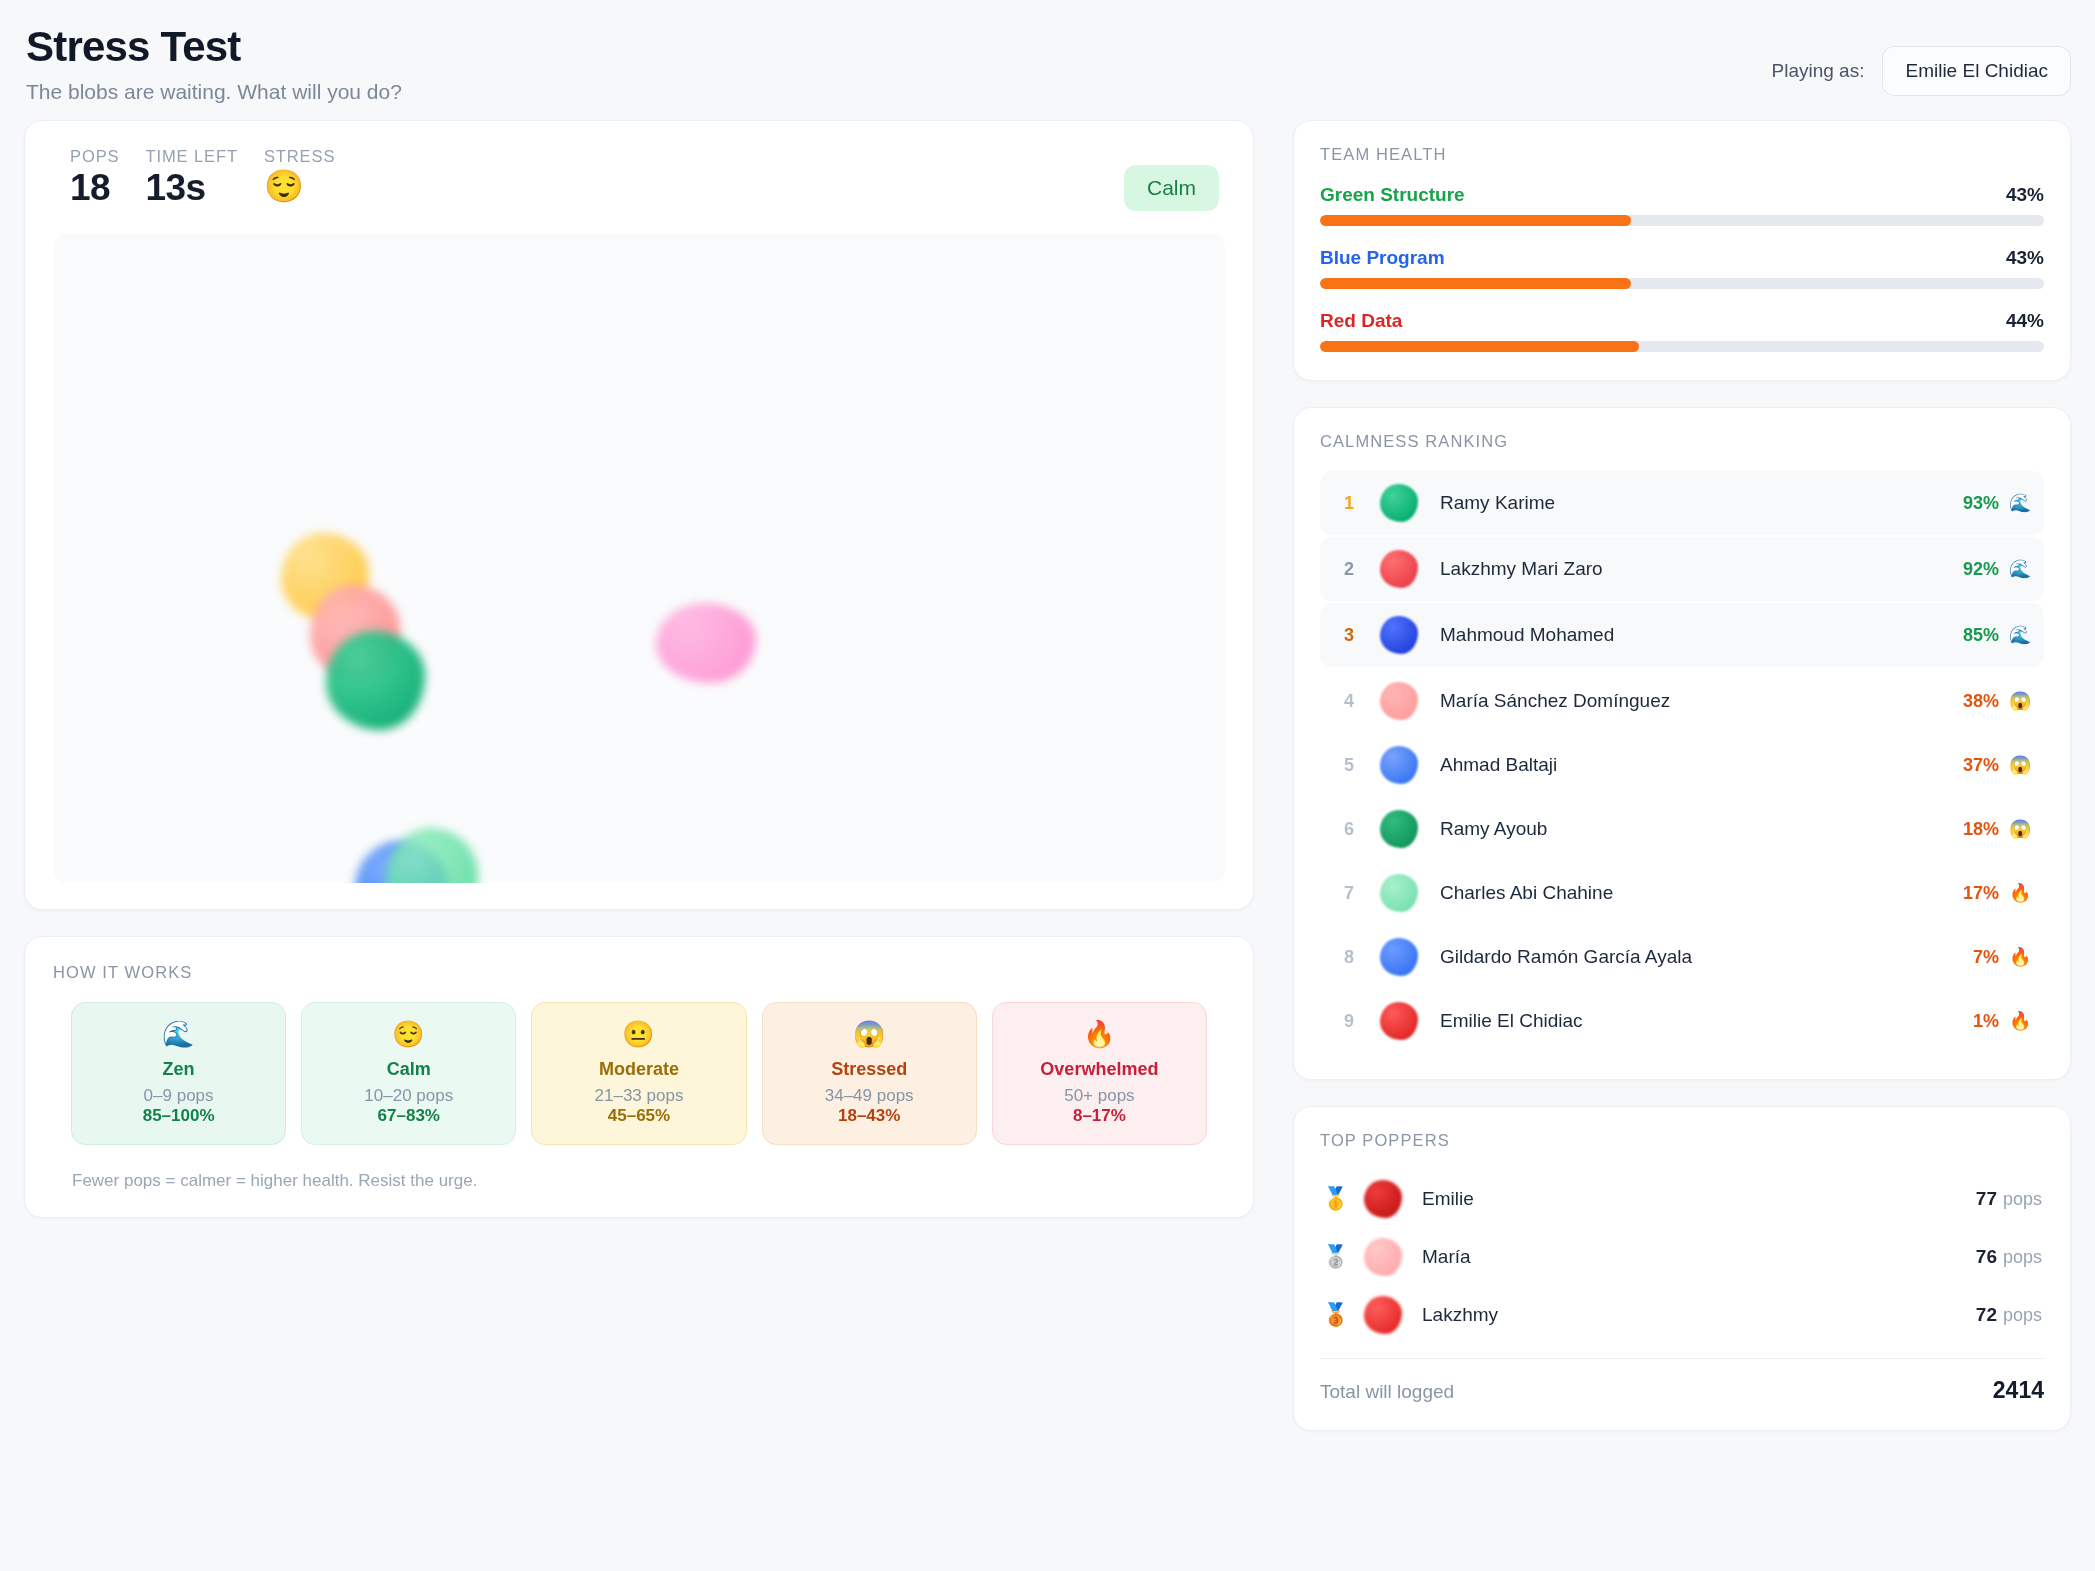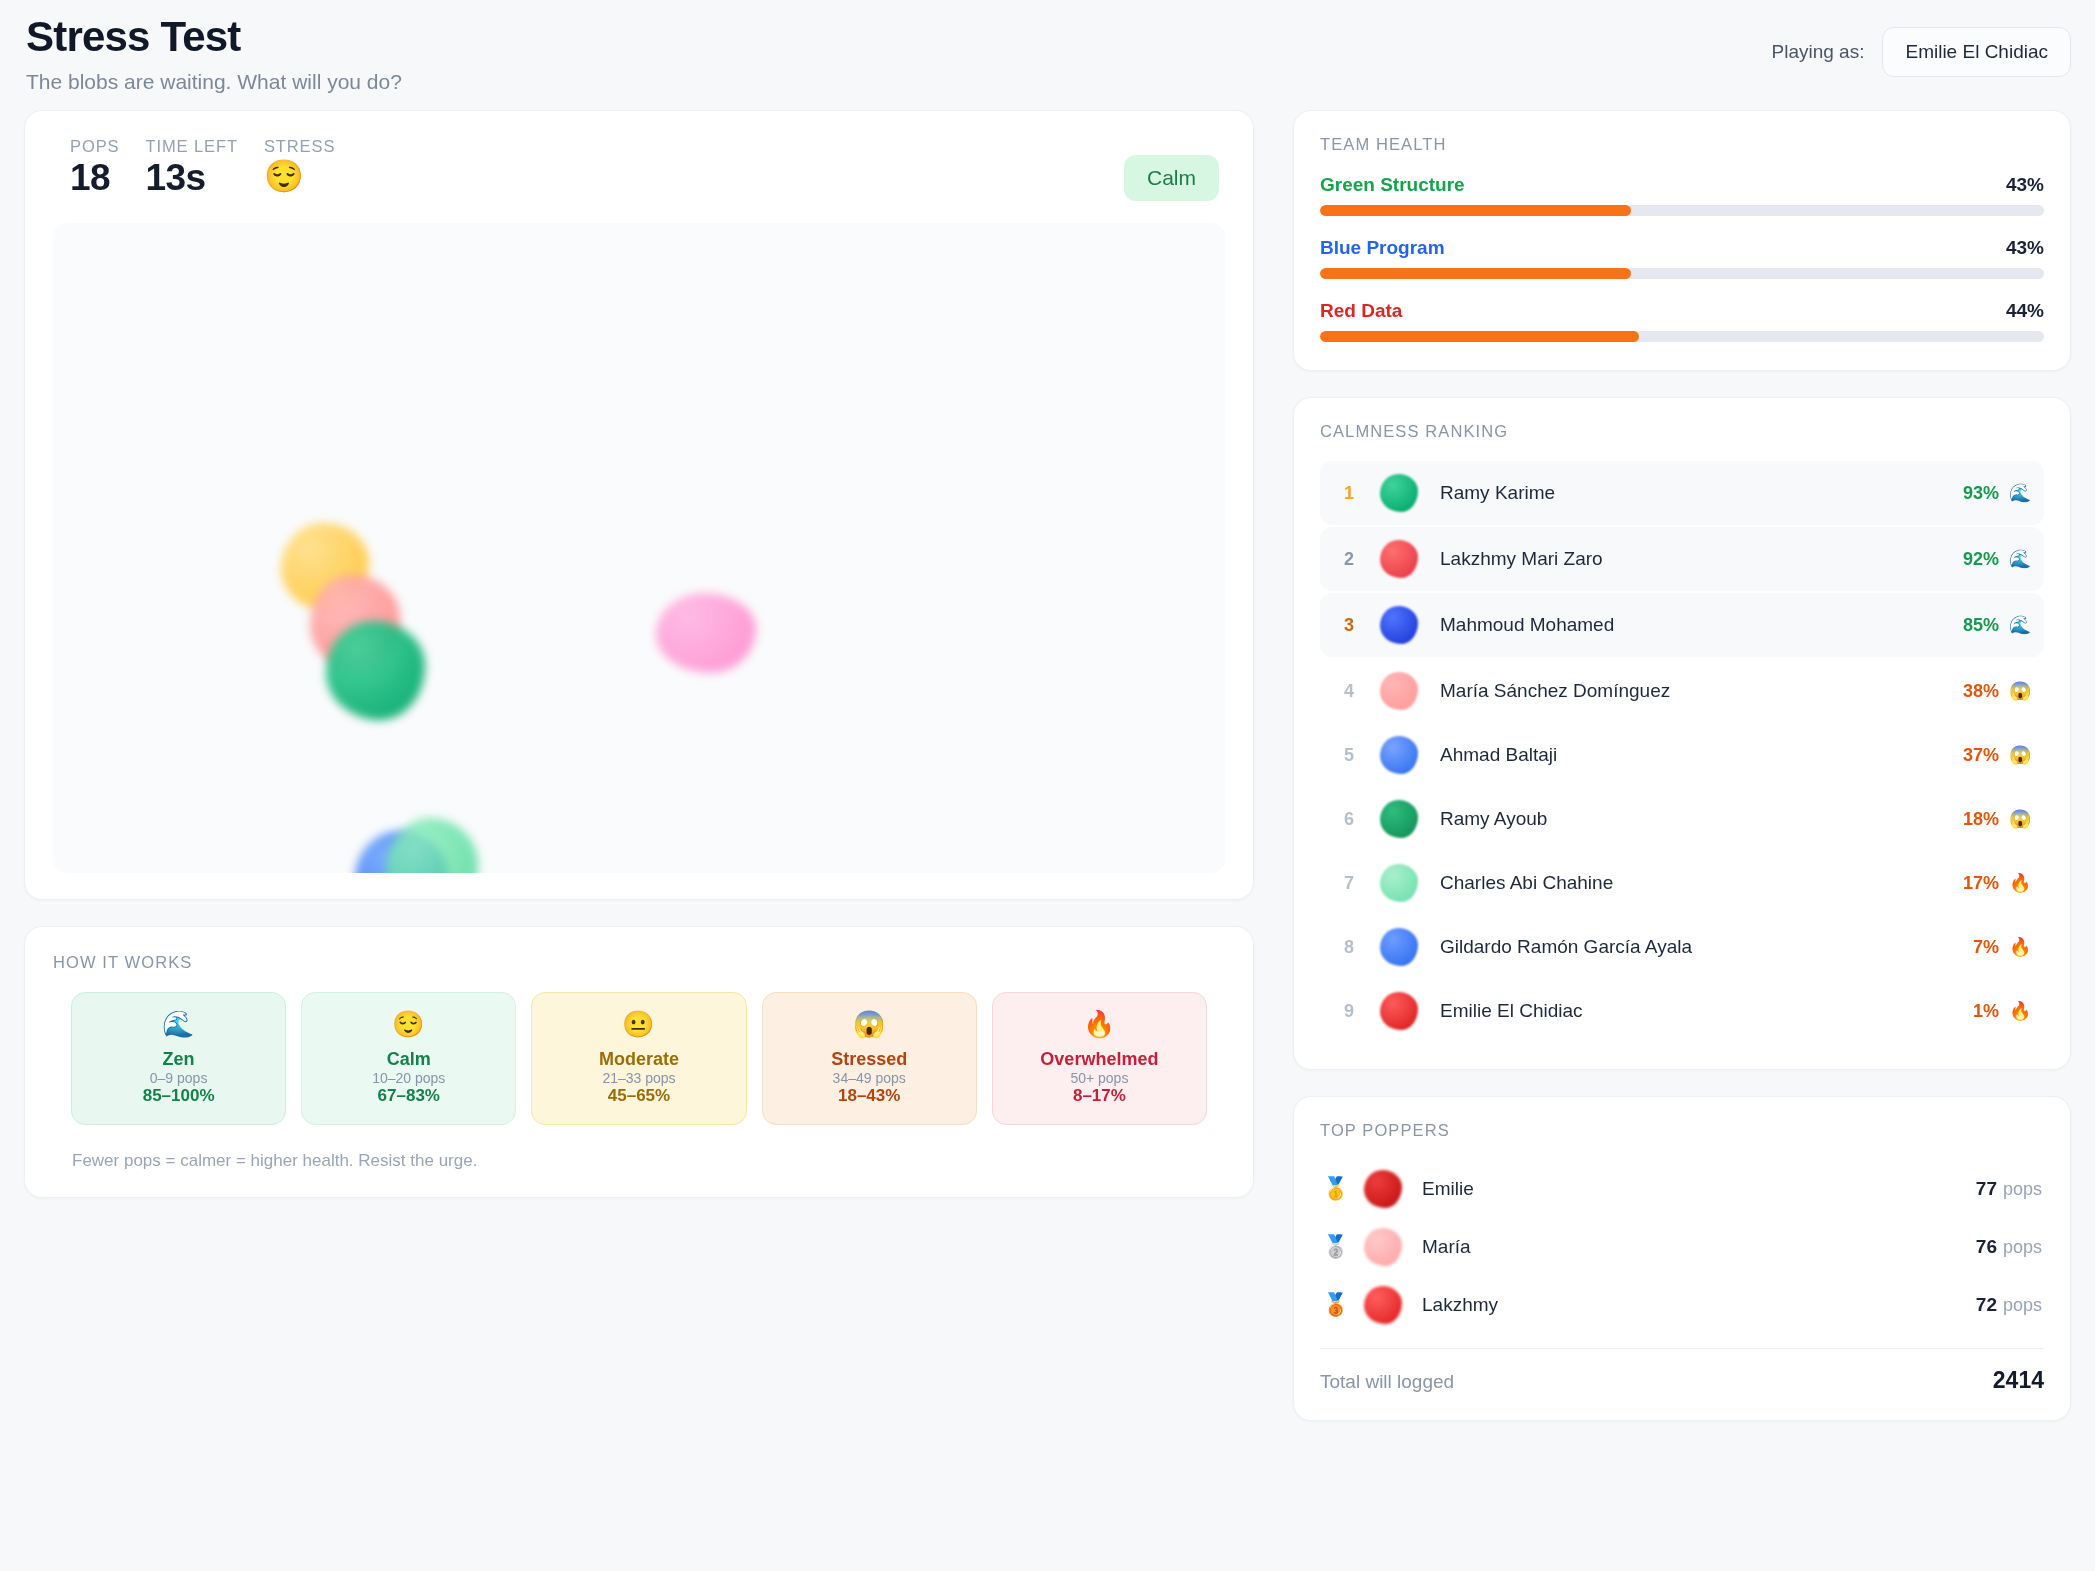--- a/index.html
+++ b/index.html
@@ -13,23 +13,23 @@
   body {
     background: #f7f8fa;
     font-family: "Liberation Sans", sans-serif;
     color: #1e293b;
     padding: 0 24px;
   }
 
   
   .page-header {
     display: flex;
-    align-items: flex-start;
+    align-items: center;
     justify-content: space-between;
-    padding: 13px 0 16px 0;
+    padding: 23px 0 16px 0;
   }
   .title-block { padding-left: 2px; }
   .page-title {
     font-size: 42px;
     font-weight: bold;
     letter-spacing: -0.8px;
     color: #111827;
     line-height: 1.15;
   }
   .page-subtitle {
@@ -204,21 +204,21 @@
     padding: 0 18px;
   }
   .hiw-tile {
     border-radius: 14px;
     border: 1px solid transparent;
     text-align: center;
     padding: 17px 8px 18px 8px;
   }
   .hiw-emoji { font-size: 26px; line-height: 1.1; }
   .hiw-name  { font-size: 18px; font-weight: bold; margin-top: 10px; }
-  .hiw-range { font-size: 14px; color: #8795a8; }
+  .hiw-range { font-size: 17px; color: #8795a8; margin-top: 6px; }
   .hiw-pct   { font-size: 17px; font-weight: bold; }
   .hiw-foot {
     font-size: 17px;
     color: #9aa6b6;
     margin-top: 26px;
     padding-left: 19px;
   }
 
   
   .pop-row {

